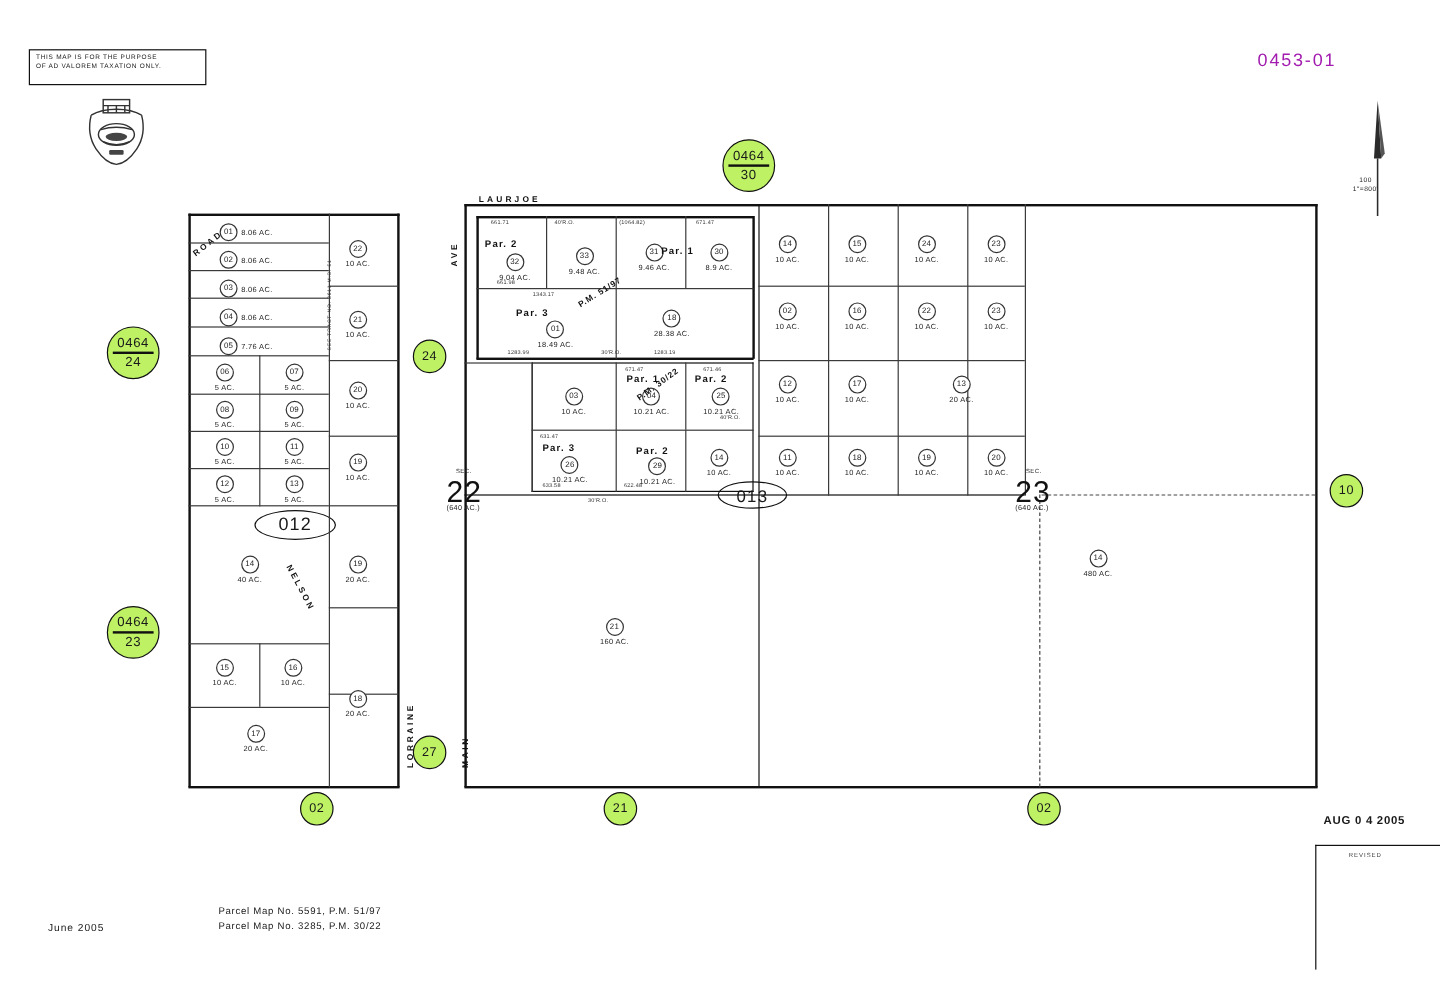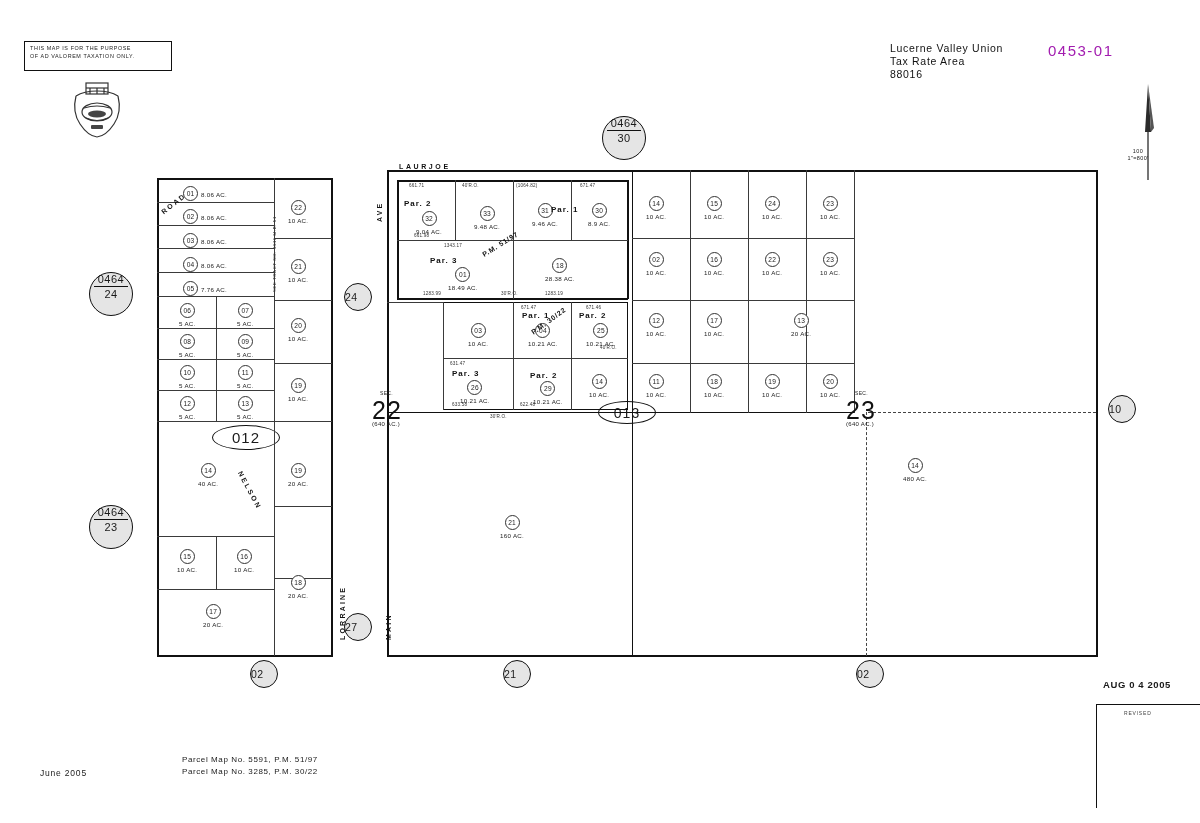--- a/index.html
+++ b/index.html
@@ -33,22 +33,22 @@
   .tra-block{left:890px;top:42px;font-size:10.5px;line-height:12.8px;letter-spacing:.7px;color:#111;}
   .bookpage{left:1048px;top:42px;font-size:15px;letter-spacing:1.5px;color:#a21caf;font-weight:normal;}
 
   
   .north{left:1120px;top:80px;width:60px;height:110px;}
   .north-scale{left:1118px;top:148px;font-size:5.5px;line-height:7px;text-align:center;width:40px;letter-spacing:.4px;}
 
   
   .circ{
     border:1.2px solid #111;border-radius:50%;
-    display:flex;align-items:center;justify-content:flex-start;
-    font-size:10px;letter-spacing:.5px;background:#e5e5e5;
+    display:flex;align-items:center;justify-content:center;
+    font-size:10px;letter-spacing:.5px;background:#bef264;
   }
   .circ-sec{width:26px;height:26px;font-size:10.5px;}
   .circ-ref{width:42px;height:42px;flex-direction:column;line-height:12px;font-size:11px;}
   .circ-ref .hr{width:34px;height:1.1px;background:#111;margin:1px 0;}
 
   
   .pc{
     border:1px solid #333;border-radius:50%;background:#fff;
     display:flex;align-items:center;justify-content:center;
     font-size:6.6px;color:#222;letter-spacing:.2px;
@@ -130,25 +130,20 @@
         <path d="M20 40 Q31 45 42 40"></path>
       </g>
       <g fill="#444">
         <ellipse cx="31" cy="36" rx="9" ry="3.4"></ellipse>
         <rect x="25" y="47" width="12" height="4" rx="1"></rect>
       </g>
     </svg>
   </div>
 
 
-  <div class="abs tra-block">
-    <div>Lucerne Valley Union</div>
-    <div>Tax Rate Area</div>
-    <div>88016</div>
-  </div>
   <div class="abs bookpage">0453-01</div>
 
   <div class="abs north">
     <svg viewBox="0 0 60 110" width="60" height="110">
       <polygon points="28,4 31,52 25,52" fill="#2b2b2b"></polygon>
       <polygon points="28,4 31,52 34,48" fill="#555"></polygon>
       <line x1="28" y1="52" x2="28" y2="100" stroke="#2b2b2b" stroke-width="1.3"></line>
     </svg>
   </div>
   <div class="abs north-scale">

